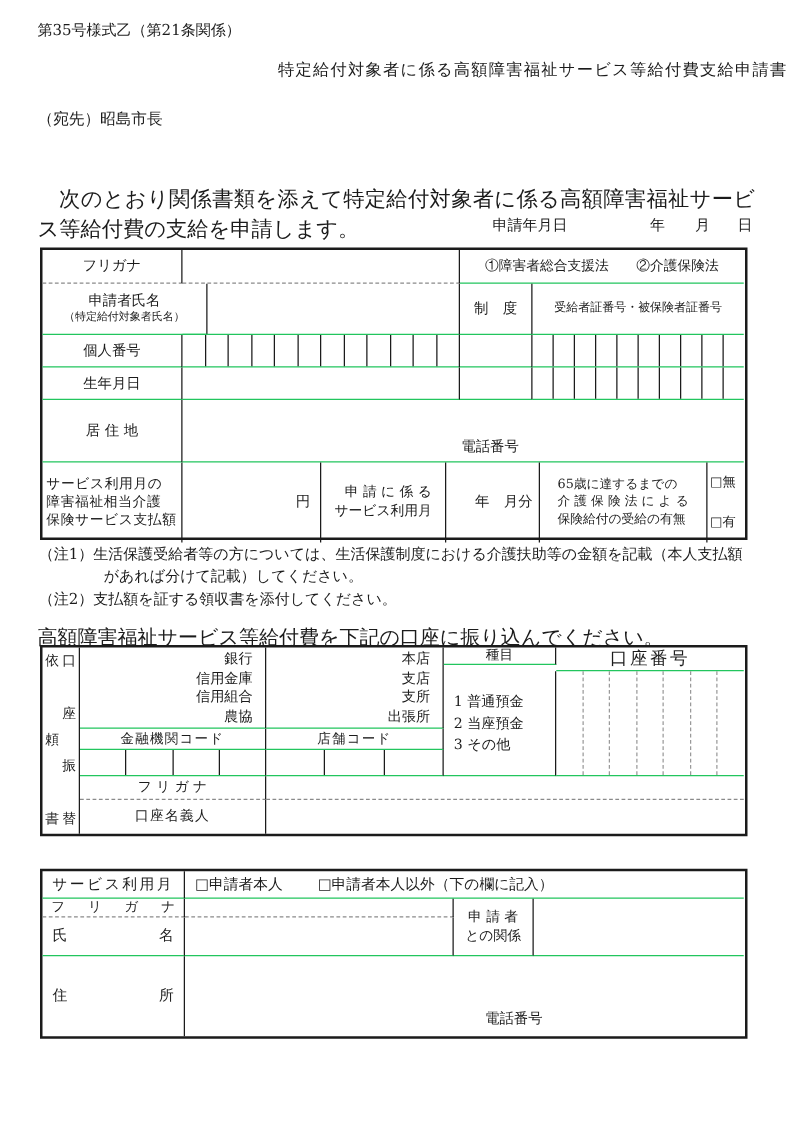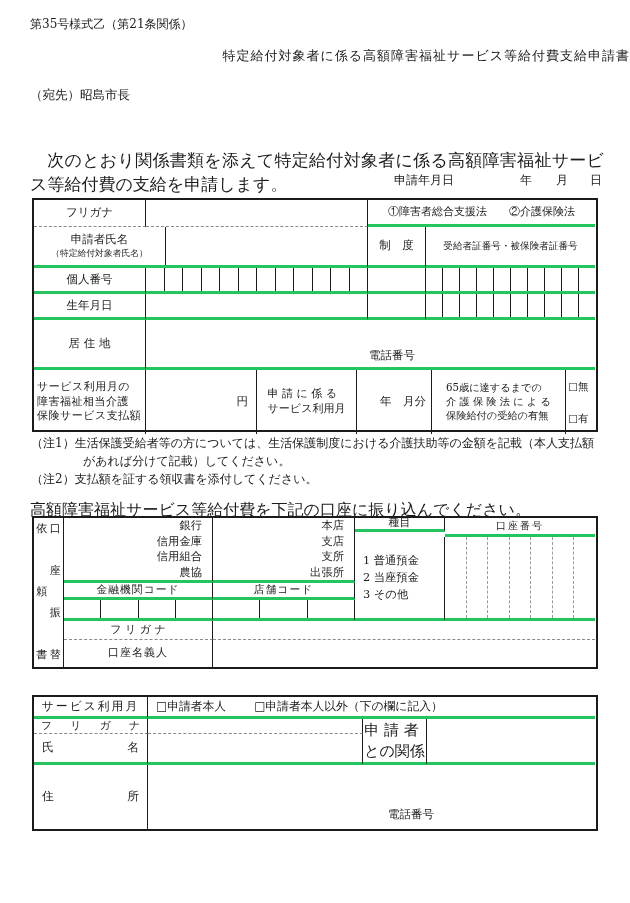--- a/index.html
+++ b/index.html
@@ -4,21 +4,21 @@
 <style>
   html,body{margin:0;padding:0;background:#fff;}
   #page{position:relative;width:630px;height:903px;background:#fff;
         font-family:"DejaVu Serif","Liberation Serif",serif;color:#1b1b1b;
         overflow:hidden;}
   .abs{position:absolute;}
   .tbl{position:absolute;border:2px solid #1b1b1b;box-sizing:border-box;background:#fff;}
   .c{position:absolute;box-sizing:border-box;display:flex;align-items:center;justify-content:center;
      font-size:11.5px;line-height:1.35;}
   .br{border-right:1px solid #1b1b1b;}
-  .bb{border-bottom:3px solid #22c55e;}
+  .bb{border-bottom:1px solid #22c55e;}
   .bbd{border-bottom:1px dashed #8a8a8a;}
   .pre{white-space:pre-line;}
   .cells{padding:0;align-items:stretch;}
   .cells>div{flex:1;border-right:1px solid #1b1b1b;}
   .cells>div:last-child{border-right:none;}
   .cells.dashed>div{border-right:1px dashed #9a9a9a;}
   .cells.dashed>div:last-child{border-right:none;}
   .jright{justify-content:flex-end;}
   .jleft{justify-content:flex-start;}
   .colflex{flex-direction:column;}
@@ -107,21 +107,21 @@
 
     <div class="c br colflex" style="left:0;top:170px;width:112px;height:64px;align-items:flex-start;justify-content:center;padding-left:3px;">
       <span class="pre" style="font-size:11px;letter-spacing:0.5px;">サービス利用月の
 障害福祉相当介護
 保険サービス支払額</span>
     </div>
     <div class="c br jright" style="left:112px;top:170px;width:111px;height:64px;padding-right:8px;">
       <span>円</span>
     </div>
     <div class="c br" style="left:223px;top:170px;width:100px;height:64px;">
-      <span class="pre" style="font-size:11px;text-align:left;">申 請 に 係 る
+      <span class="pre" style="font-size:11px;text-align:right;">申 請 に 係 る
 サービス利用月</span>
     </div>
     <div class="c br jright" style="left:323px;top:170px;width:75px;height:64px;padding-right:5px;">
       <span>年　月分</span>
     </div>
     <div class="c br" style="left:398px;top:170px;width:134px;height:64px;">
       <span class="pre" style="font-size:10.2px;text-align:left;">65歳に達するまでの
 介 護 保 険 法 に よ る
 保険給付の受給の有無</span>
     </div>
@@ -168,21 +168,21 @@
 出張所</span>
     </div>
 
     <div class="c br bb" style="left:321px;top:0;width:90px;height:14px;font-size:11px;">種目</div>
     <div class="c br bb" style="left:321px;top:19px;width:90px;height:84px;justify-content:flex-start;padding-left:8px;">
       <span class="pre" style="font-size:11.3px;line-height:17px;text-align:left;">1 普通預金
 2 当座預金
 3 その他</span>
     </div>
 
-    <div class="c bb" style="left:411px;top:0;width:150px;height:19px;font-size:10px;letter-spacing:2px;">口座番号</div>
+    <div class="c bb" style="left:411px;top:0;width:150px;height:19px;font-size:14px;letter-spacing:2px;">口座番号</div>
     <div class="c bb cells dashed" style="left:411px;top:19px;width:150px;height:84px;">
         <div></div>
         <div></div>
         <div></div>
         <div></div>
         <div></div>
         <div></div>
         <div></div>
       </div>
 
@@ -220,21 +220,21 @@
         <span>ガ</span>
         <span>ナ</span>
       </div>
     <div class="c br bbd" style="left:114px;top:22px;width:215px;height:15px;"></div>
     <div class="c br bb split" style="left:0;top:37px;width:114px;height:31px;padding:0 8px;font-size:11.8px;">
         <span>氏</span>
         <span>名</span>
       </div>
     <div class="c br bb" style="left:114px;top:37px;width:215px;height:31px;"></div>
     <div class="c br bb" style="left:329px;top:22px;width:64px;height:46px;">
-      <span class="pre" style="font-size:15px;text-align:left;">申 請 者
+      <span class="pre" style="font-size:11px;text-align:center;">申 請 者
 との関係</span>
     </div>
     <div class="c bb" style="left:393px;top:22px;width:168px;height:46px;"></div>
 
     <div class="c br split" style="left:0;top:68px;width:114px;height:64px;padding:0 8px;font-size:11.8px;">
         <span>住</span>
         <span>所</span>
       </div>
     <div class="c jleft" style="left:114px;top:68px;width:447px;height:64px;">
       <span class="abs" style="left:240px;bottom:6px;font-size:11.5px;">電話番号</span>

